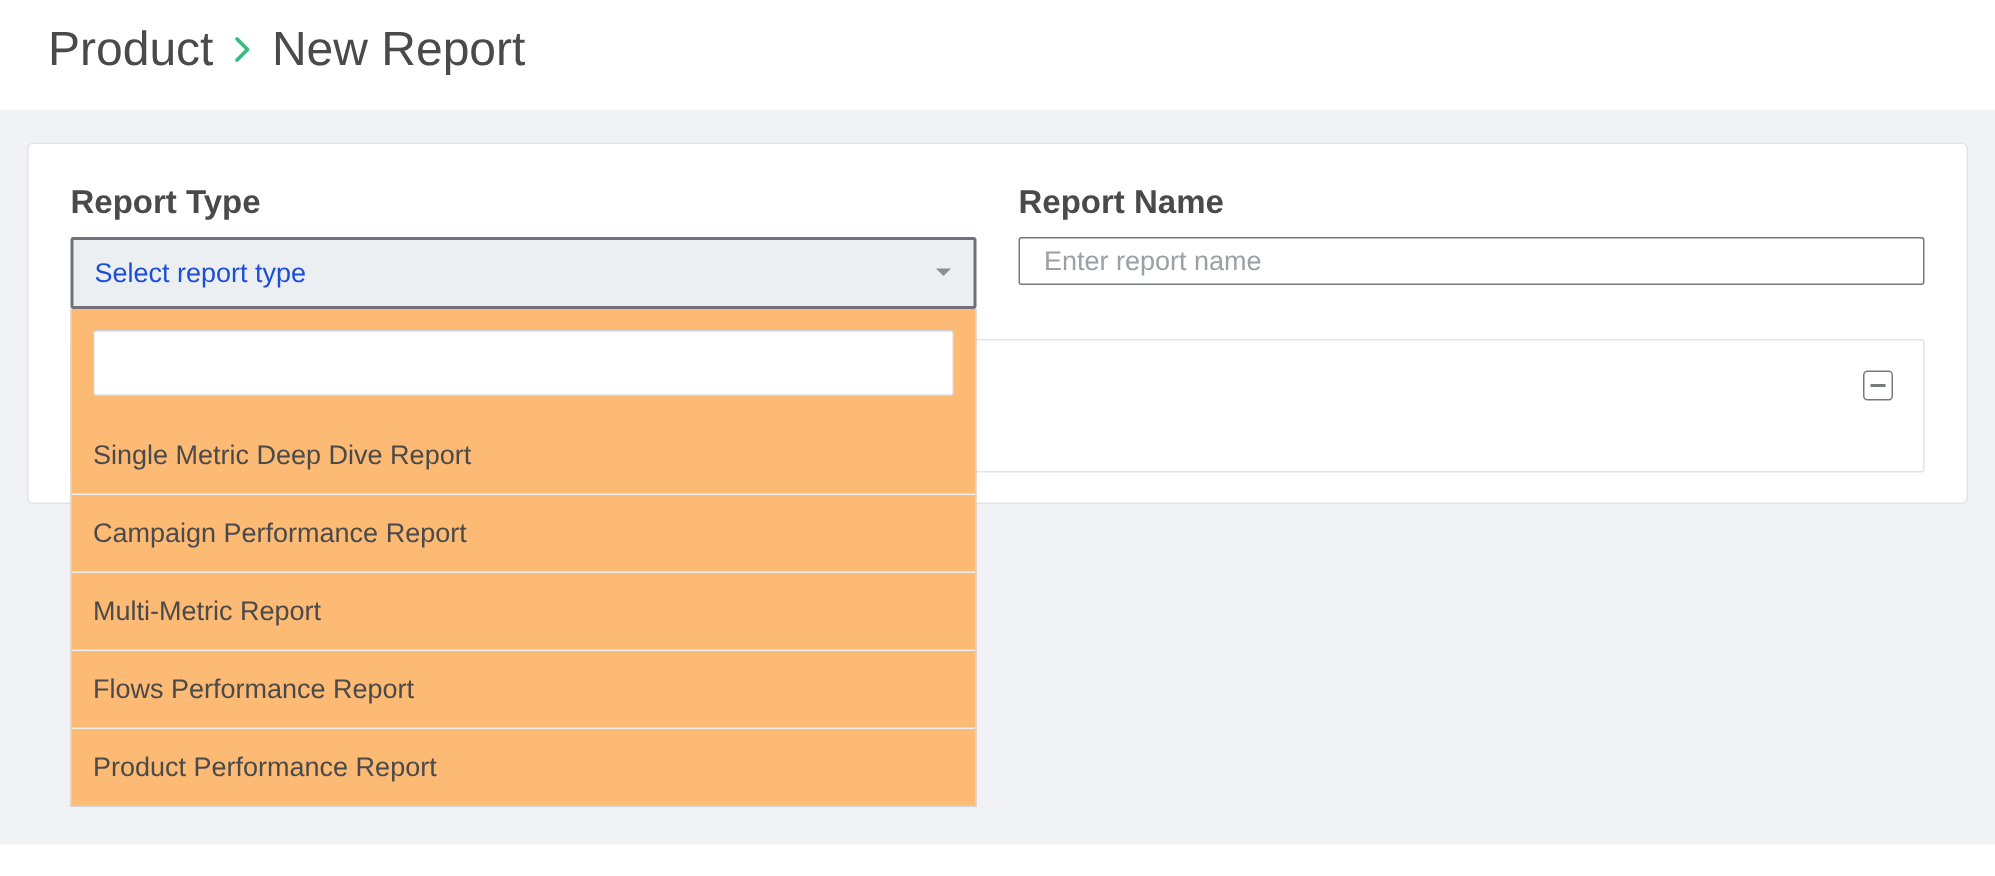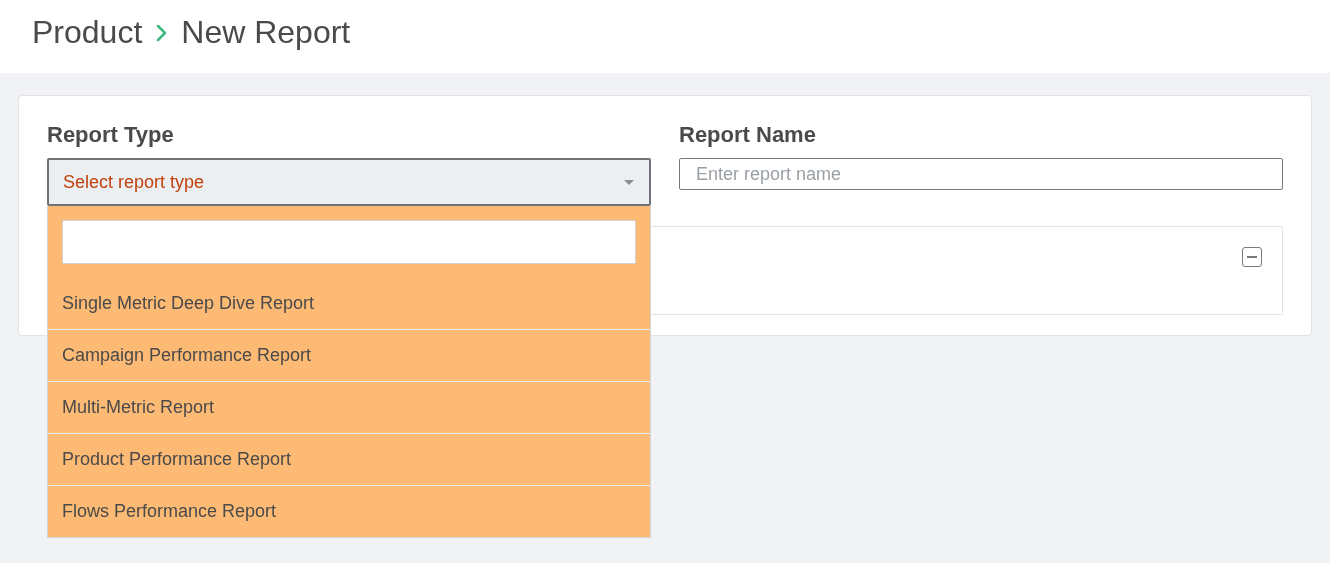--- a/index.html
+++ b/index.html
@@ -74,21 +74,21 @@
       background: #eceff1;
       border: 2px solid #6f7377;
       border-radius: 2px;
       padding: 0 14px;
       display: flex;
       align-items: center;
       justify-content: space-between;
       cursor: pointer;
     }
     .select-placeholder {
-      color: #c2410c;
+      color: #1d4ed8;
       font-size: 18px;
     }
     .caret {
       color: #8a8f94;
     }
     .dropdown {
       position: absolute;
       top: 48px;
       left: 0;
       right: 0;
@@ -206,22 +206,22 @@
             </span>
           </div>
           <div class="dropdown">
             <div class="dropdown-search-wrap">
               <input class="dropdown-search" type="text" autofocus="" style="">
             </div>
             <ul class="dropdown-list">
               <li class="dropdown-item">Single Metric Deep Dive Report</li>
               <li class="dropdown-item">Campaign Performance Report</li>
               <li class="dropdown-item">Multi-Metric Report</li>
+              <li class="dropdown-item">Flows Performance Report</li>
               <li class="dropdown-item">Product Performance Report</li>
-              <li class="dropdown-item">Flows Performance Report</li>
             </ul>
           </div>
         </div>
       </div>
 
       <div class="form-group">
         <label class="form-label">Report Name</label>
         <input class="text-input" type="text" placeholder="Enter report name" style="">
       </div>
 

